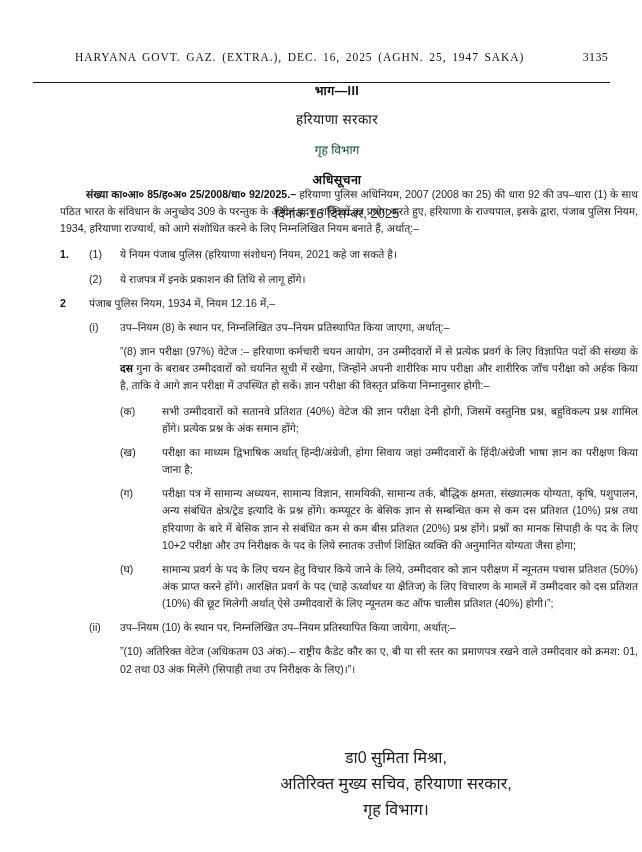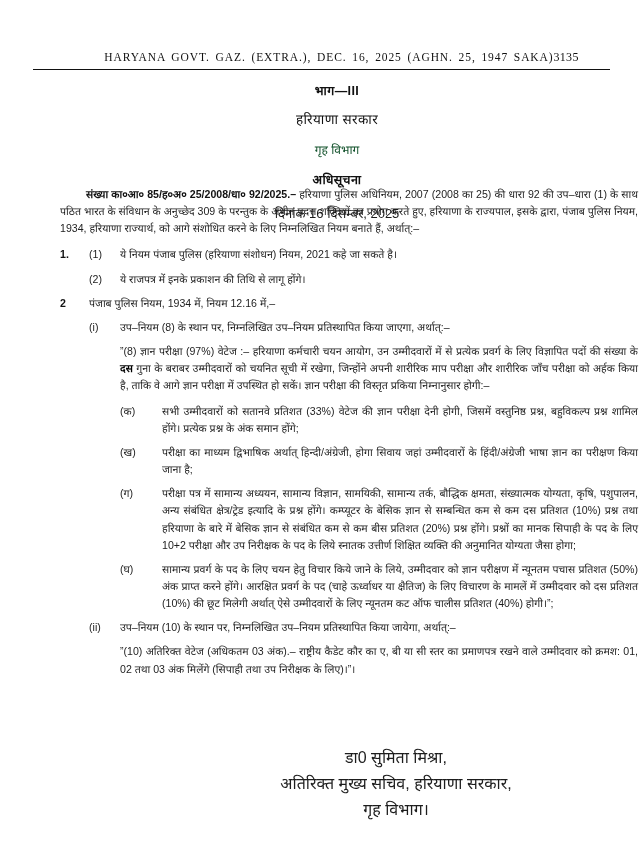--- a/index.html
+++ b/index.html
@@ -24,23 +24,23 @@
   }
 
   
   .gaz-header {
     position: absolute;
     top: 50px;
     left: 33px;
     width: 577px;
     display: flex;
     align-items: baseline;
-    justify-content: center;
+    justify-content: space-between;
     border-bottom: 1.4px solid #111;
-    padding-bottom: 4px;
+    padding-bottom: 17px;
   }
   .gaz-header-title {
     font-family: "Liberation Serif", "DejaVu Serif", serif;
     font-size: 11.5px;
     letter-spacing: 0.9px;
     word-spacing: 2px;
     white-space: nowrap;
     padding-left: 42px;
     color: #111;
   }
@@ -216,21 +216,21 @@
 
     <div class="row lvl2">
       <span class="marker m-l3">(i)</span>
       <span class="content">उप–नियम (8) के स्थान पर, निम्नलिखित उप–नियम प्रतिस्थापित किया जाएगा, अर्थात्:–</span>
     </div>
 
     <div class="quote-blk"><span>”(8) ज्ञान परीक्षा (97%) वेटेज :– हरियाणा कर्मचारी चयन आयोग, उन उम्मीदवारों में से प्रत्येक प्रवर्ग के लिए विज्ञापित पदों की संख्या के </span><b class="emph">दस</b><span> गुना के बराबर उम्मीदवारों को चयनित सूची में रखेगा, जिन्होंने अपनी शारीरिक माप परीक्षा और शारीरिक जाँच परीक्षा को अर्हक किया है, ताकि वे आगे ज्ञान परीक्षा में उपस्थित हो सकें। ज्ञान परीक्षा की विस्तृत प्रकिया निम्नानुसार होगी:–</span></div>
 
     <div class="row lvl4">
       <span class="marker m-l4">(क)</span>
-      <span class="content">सभी उम्मीदवारों को सतानवे प्रतिशत (33%) वेटेज की ज्ञान परीक्षा देनी होगी, जिसमें वस्तुनिष्ठ प्रश्न, बहुविकल्प प्रश्न शामिल होंगे। प्रत्येक प्रश्न के अंक समान होंगे;</span>
+      <span class="content">सभी उम्मीदवारों को सतानवे प्रतिशत (40%) वेटेज की ज्ञान परीक्षा देनी होगी, जिसमें वस्तुनिष्ठ प्रश्न, बहुविकल्प प्रश्न शामिल होंगे। प्रत्येक प्रश्न के अंक समान होंगे;</span>
     </div>
 
     <div class="row lvl4">
       <span class="marker m-l4">(ख)</span>
       <span class="content">परीक्षा का माध्यम द्विभाषिक अर्थात् हिन्दी/अंग्रेजी, होगा सिवाय जहां उम्मीदवारों के हिंदी/अंग्रेजी भाषा ज्ञान का परीक्षण किया जाना है;</span>
     </div>
 
     <div class="row lvl4">
       <span class="marker m-l4">(ग)</span>
       <span class="content">परीक्षा पत्र में सामान्य अध्ययन, सामान्य विज्ञान, सामयिकी, सामान्य तर्क, बौद्धिक क्षमता, संख्यात्मक योग्यता, कृषि, पशुपालन, अन्य संबंधित क्षेत्र/ट्रेड इत्यादि के प्रश्न होंगे। कम्प्यूटर के बेसिक ज्ञान से सम्बन्धित कम से कम दस प्रतिशत (10%) प्रश्न तथा हरियाणा के बारे में बेसिक ज्ञान से संबंधित कम से कम बीस प्रतिशत (20%) प्रश्न होंगे। प्रश्नों का मानक सिपाही के पद के लिए 10+2 परीक्षा और उप निरीक्षक के पद के लिये स्नातक उत्तीर्ण शिक्षित व्यक्ति की अनुमानित योग्यता जैसा होगा;</span>

